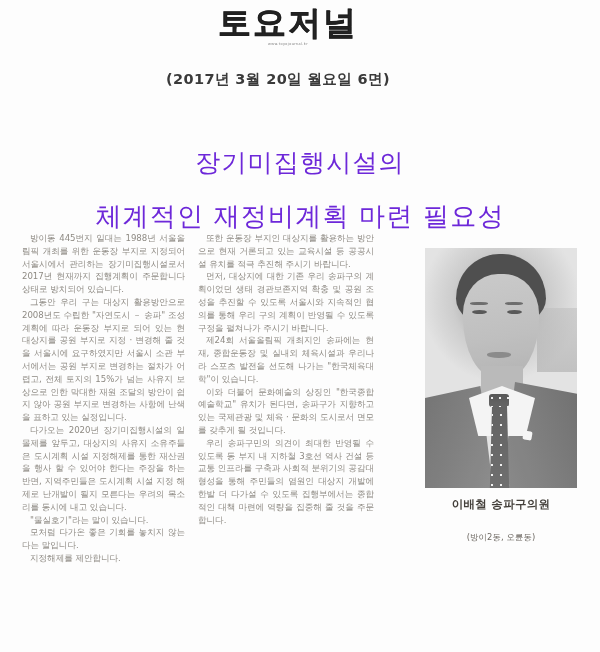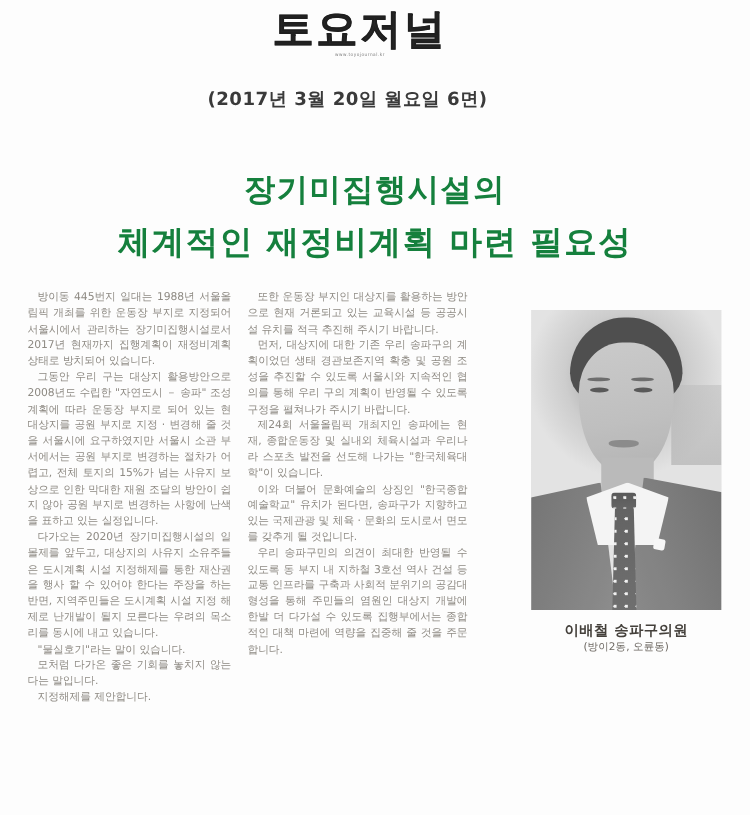--- a/index.html
+++ b/index.html
@@ -68,22 +68,23 @@
     top: 132px;
     left: 0;
     width: 600px;
     text-align: center;
     color: #6e6a63;
   }
   .headline-line {
     font-size: 25px;
     letter-spacing: 1.2px;
     line-height: 1.62;
-    font-weight: 700;
-    color: #15803d;
+    font-weight: 400;
+    color: #6d28d9;
+    margin-top: 11px;
   }
   .headline-line.l2 {
     font-size: 26px;
   }
 
   
   .columns {
     position: absolute;
     top: 232px;
     left: 22px;
@@ -242,21 +243,21 @@
   }
   .caption-name {
     font-size: 11.5px;
     font-weight: 700;
     color: #44403b;
     letter-spacing: 0.3px;
   }
   .caption-sub {
     font-size: 8.4px;
     color: #6d6862;
-    margin-top: 0;
+    margin-top: 20px;
     letter-spacing: 0.1px;
   }
 </style>
 </head>
 <body>
 
 <div class="page">
 
   <div class="masthead">
     <div class="masthead-title">토요저널</div>
@@ -265,21 +266,21 @@
 
   <div class="dateline">(2017년 3월 20일 월요일 6면)</div>
 
   <div class="headline">
     <div class="headline-line l1">장기미집행시설의</div>
     <div class="headline-line l2">체계적인 재정비계획 마련 필요성</div>
   </div>
 
   <div class="columns">
     <div class="col" id="col1">
-      <p>방이동 445번지 일대는 1988년 서울올림픽 개최를 위한 운동장 부지로 지정되어 서울시에서 관리하는 장기미집행시설로서 2017년 현재까지 집행계획이 재정비계획 상태로 방치되어 있습니다.</p>
+      <p>방이동 445번지 일대는 1988년 서울올림픽 개최를 위한 운동장 부지로 지정되어 서울시에서 관리하는 장기미집행시설로서 2017년 현재까지 집행계획이 주문합니다 상태로 방치되어 있습니다.</p>
       <p>그동안 우리 구는 대상지 활용방안으로 2008년도 수립한 "자연도시 － 송파" 조성계획에 따라 운동장 부지로 되어 있는 현 대상지를 공원 부지로 지정 · 변경해 줄 것을 서울시에 요구하였지만 서울시 소관 부서에서는 공원 부지로 변경하는 절차가 어렵고, 전체 토지의 15%가 넘는 사유지 보상으로 인한 막대한 재원 조달의 방안이 쉽지 않아 공원 부지로 변경하는 사항에 난색을 표하고 있는 실정입니다.</p>
       <p>다가오는 2020년 장기미집행시설의 일몰제를 앞두고, 대상지의 사유지 소유주들은 도시계획 시설 지정해제를 통한 재산권을 행사 할 수 있어야 한다는 주장을 하는 반면, 지역주민들은 도시계획 시설 지정 해제로 난개발이 될지 모른다는 우려의 목소리를 동시에 내고 있습니다.</p>
       <p>"물실호기"라는 말이 있습니다.</p>
       <p>모처럼 다가온 좋은 기회를 놓치지 않는 다는 말입니다.</p>
       <p>지정해제를 제안합니다.</p>
     </div>
     <div class="col" id="col2">
       <p>또한 운동장 부지인 대상지를 활용하는 방안으로 현재 거론되고 있는 교육시설 등 공공시설 유치를 적극 추진해 주시기 바랍니다.</p>
       <p>먼저, 대상지에 대한 기존 우리 송파구의 계획이었던 생태 경관보존지역 확충 및 공원 조성을 추진할 수 있도록 서울시와 지속적인 협의를 통해 우리 구의 계획이 반영될 수 있도록 구정을 펼쳐나가 주시기 바랍니다.</p>
       <p>제24회 서울올림픽 개최지인 송파에는 현재, 종합운동장 및 실내외 체육시설과 우리나라 스포츠 발전을 선도해 나가는 "한국체육대학"이 있습니다.</p>

